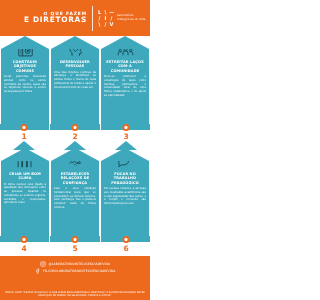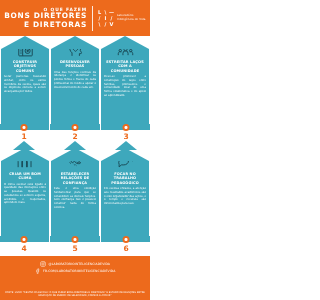--- a/index.html
+++ b/index.html
@@ -249,21 +249,20 @@
   }
 </style>
 </head>
 <body>
 
 <div class="page">
 
   <div class="header">
     <div class="header-title">
       <span class="title-small">O QUE FAZEM</span>
-      <span class="title-big">BONS DIRETORES</span>
       <span class="title-big">E DIRETORAS</span>
     </div>
     <div class="header-divider"></div>
     <div class="brand">
       <div class="brand-mark">
         <span>L</span>
         <span>\</span>
         <span>—</span>
         <span>/</span>
         <span>I</span>

